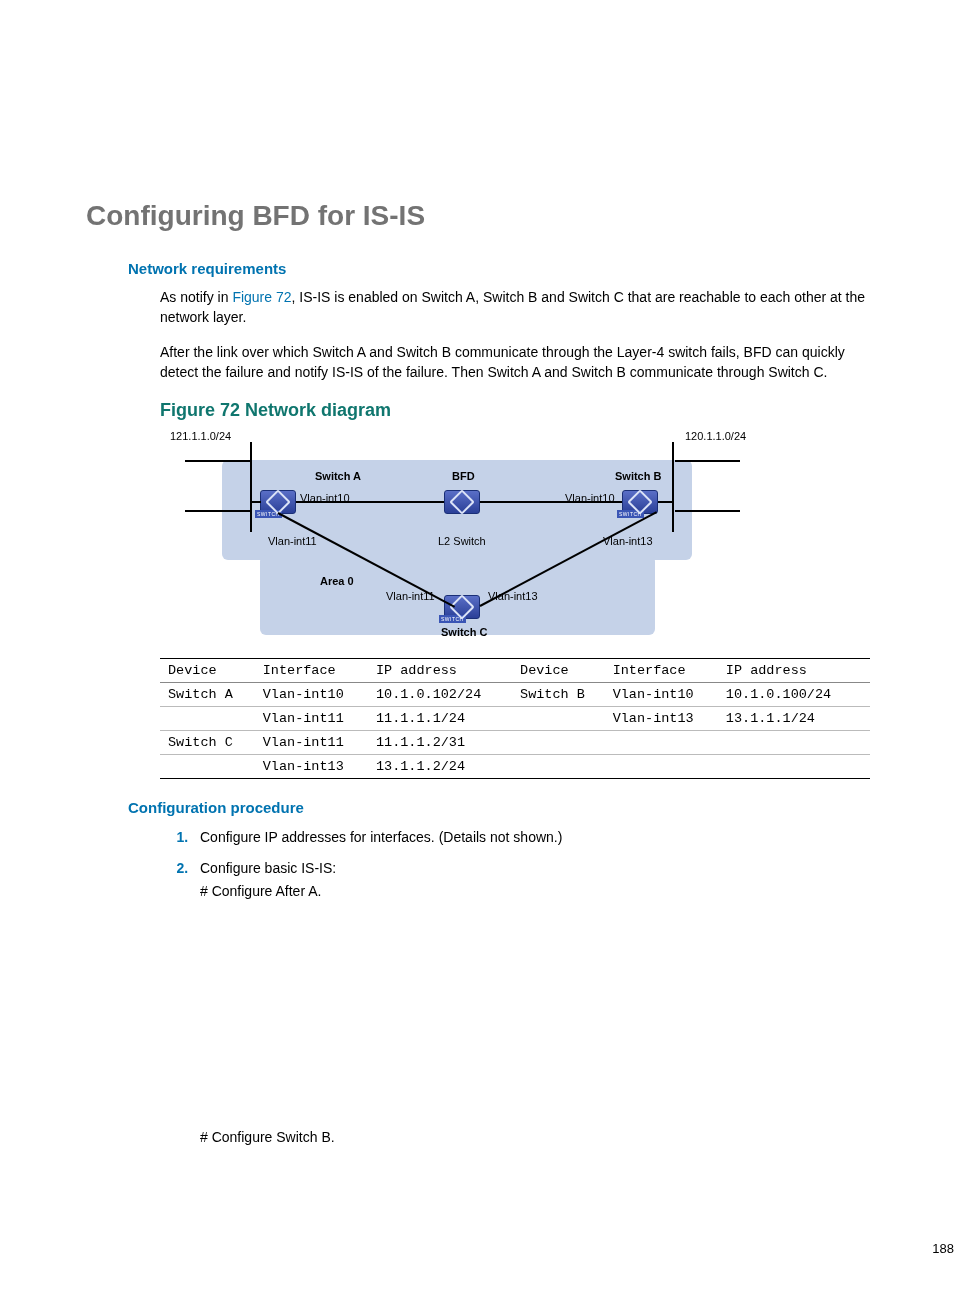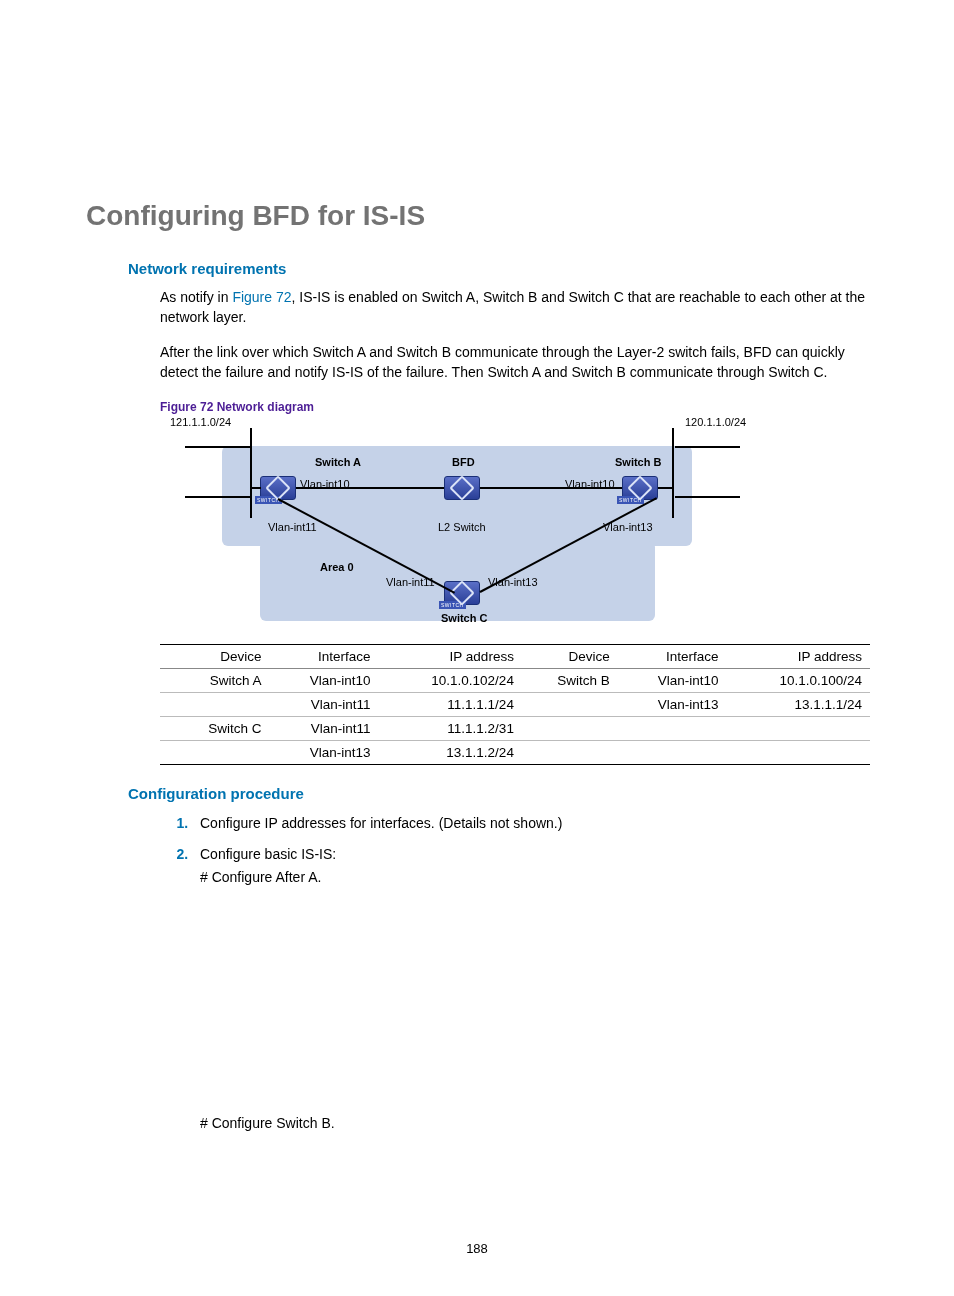--- a/index.html
+++ b/index.html
@@ -29,25 +29,25 @@
   }
   .body-text {
     font-size: 14px;
     line-height: 1.45;
     margin-left: 74px;
     margin-bottom: 14px;
     color: #000;
   }
   .figure-ref { color: #0073b0; margin-top: 46px; }
   .figure-caption {
-    font-size: 12px;
+    font-size: 18px;
     font-weight: bold;
-    color: #4c1d95;
-    margin-left: 74px;
-    margin-bottom: 2px;
+    color: #0f766e;
+    margin-left: 74px;
+    margin-bottom: 9px;
     margin-top: 18px;
   }
 
   
   .diagram {
     margin-left: 74px;
     width: 540px;
     height: 220px;
     position: relative;
     text-align: center;
@@ -94,23 +94,24 @@
 
   
   .addr-table {
     margin-left: 74px;
     width: 710px;
     border-collapse: collapse;
     font-size: 13.5px;
     margin-top: 8px;
   }
   .addr-table th, .addr-table td {
-    text-align: right;
+    text-align: left;
     padding: 4px 8px 4px 0;
     font-weight: normal;
+    font-family: Liberation Mono, monospace;
   }
   .addr-table thead tr { border-top: 1.5px solid #000; border-bottom: 1px solid #888; }
   .addr-table tbody tr { border-bottom: 1px solid #bbb; }
   .addr-table tbody tr:last-child { border-bottom: 1.5px solid #000; }
   .addr-table td:first-child, .addr-table th:first-child { padding-left: 8px; }
 
   
   ol.proc {
     margin-left: 106px;
     font-size: 14px;
@@ -123,36 +124,36 @@
     font-size: 14px;
     margin-top: -4px;
     margin-bottom: 10px;
   }
   .sub-step.far { margin-top: 230px; }
 
   .page-num {
     position: absolute;
     bottom: 40px;
     left: 0; right: 0;
-    text-align: center;
+    text-align: right;
     font-size: 13px;
   }
 </style>
 </head>
 <body>
 
 <h1 class="main-title">Configuring BFD for IS-IS</h1>
 
 <h2 class="section-title">Network requirements</h2>
 
 <p class="body-text">
   <span>As notify in </span><span class="figure-ref">Figure 72</span><span>, IS-IS is enabled on Switch A, Switch B and Switch C that are reachable to each other at the network layer.</span>
 </p>
 
-<p class="body-text">After the link over which Switch A and Switch B communicate through the Layer-2 switch fails, BFD can quickly detect the failure and notify IS-IS of the failure. Then Switch A and Switch B communicate through Switch C.</p>
+<p class="body-text">After the link over which Switch A and Switch B communicate through the Layer-4 switch fails, BFD can quickly detect the failure and notify IS-IS of the failure. Then Switch A and Switch B communicate through Switch C.</p>
 
 <div class="figure-caption">Figure 72 Network diagram</div>
 
 <div class="diagram">
   <div class="bg-top"></div>
   <div class="bg-bottom"></div>
   <div class="net-left-v"></div>
   <div class="net-left-h1"></div>
   <div class="net-left-h2"></div>
   <div class="net-right-v"></div>

